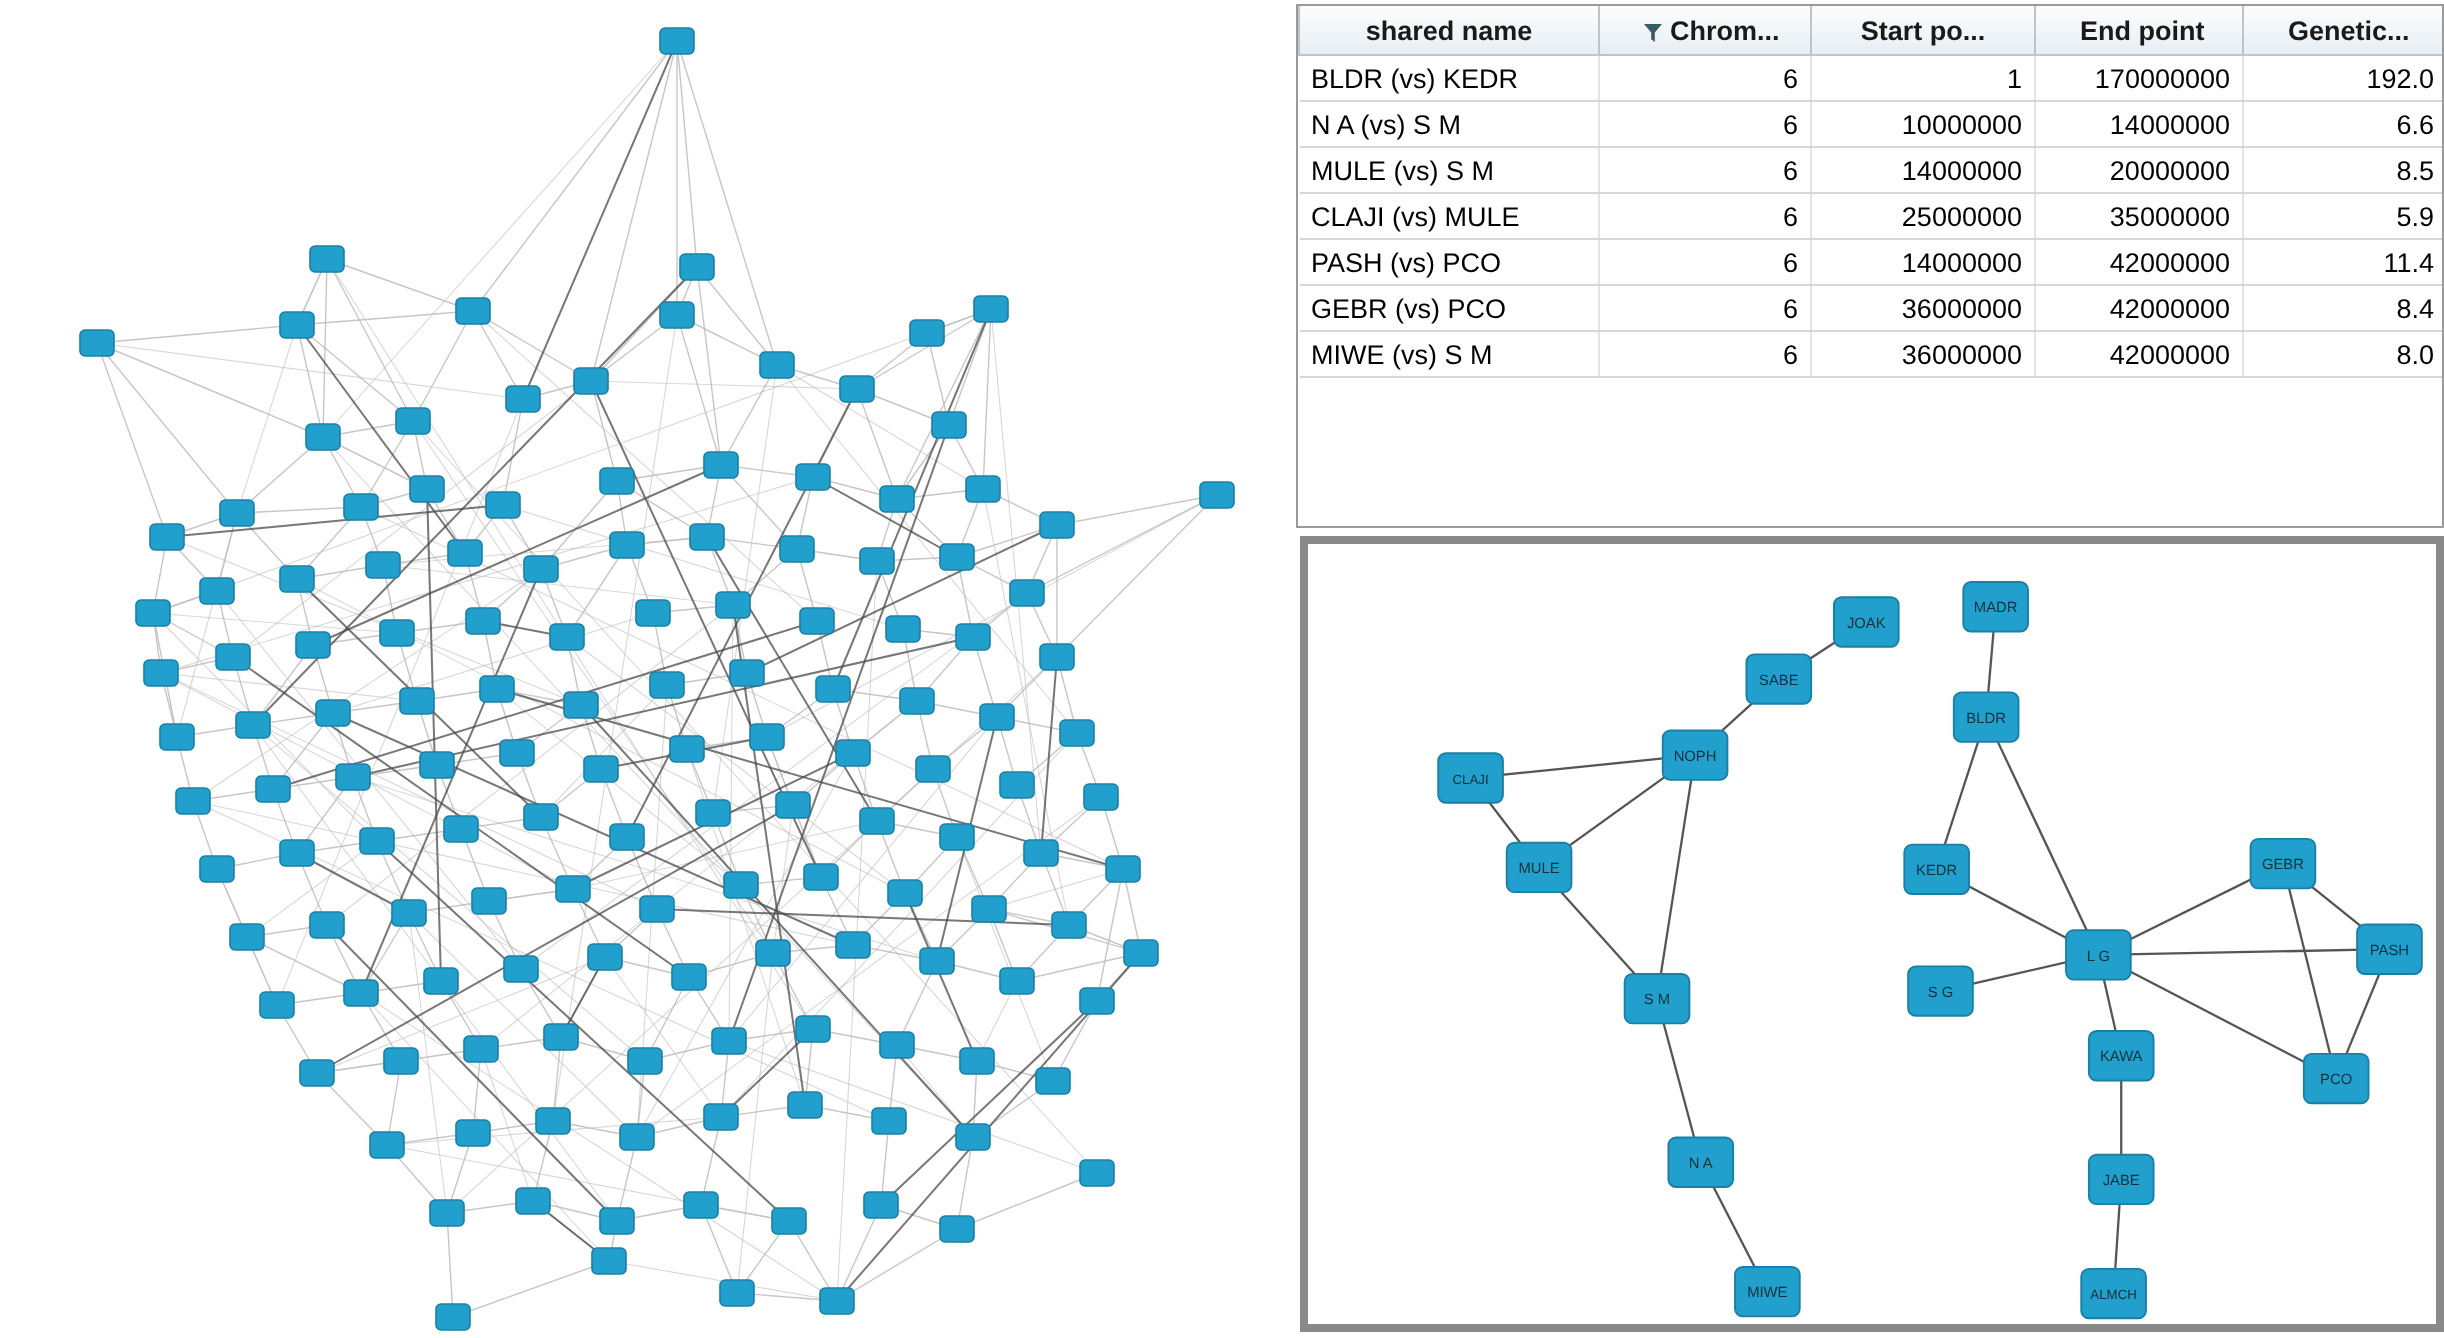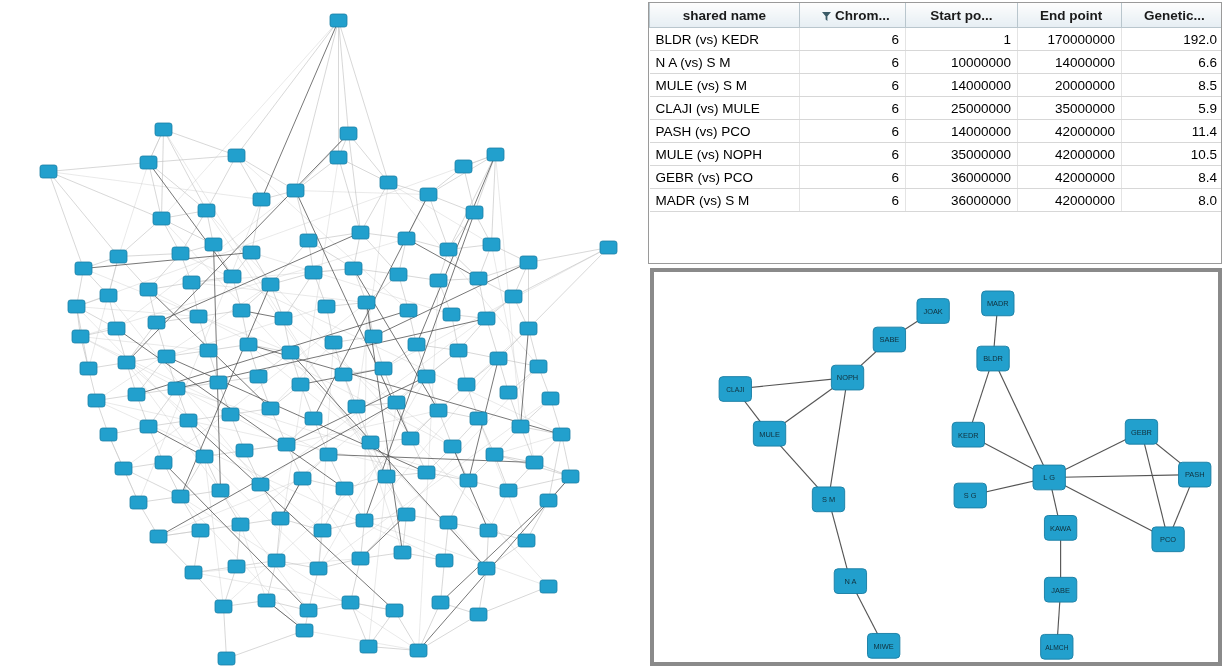--- a/index.html
+++ b/index.html
@@ -1031,35 +1031,28 @@
               <td class="c-num">5.9</td>
             </tr>
             <tr>
               <td class="c-name">PASH (vs) PCO</td>
               <td class="c-num">6</td>
               <td class="c-num">14000000</td>
               <td class="c-num">42000000</td>
               <td class="c-num">11.4</td>
             </tr>
             <tr>
-              <td class="c-name">MULE (vs) NOPH</td>
-              <td class="c-num">6</td>
-              <td class="c-num">35000000</td>
-              <td class="c-num">42000000</td>
-              <td class="c-num">10.5</td>
-            </tr>
-            <tr>
               <td class="c-name">GEBR (vs) PCO</td>
               <td class="c-num">6</td>
               <td class="c-num">36000000</td>
               <td class="c-num">42000000</td>
               <td class="c-num">8.4</td>
             </tr>
             <tr>
-              <td class="c-name">MADR (vs) S M</td>
+              <td class="c-name">MIWE (vs) S M</td>
               <td class="c-num">6</td>
               <td class="c-num">36000000</td>
               <td class="c-num">42000000</td>
               <td class="c-num">8.0</td>
             </tr>
           </tbody>
       </table>
     </div>
 
     <div id="sub-network">

